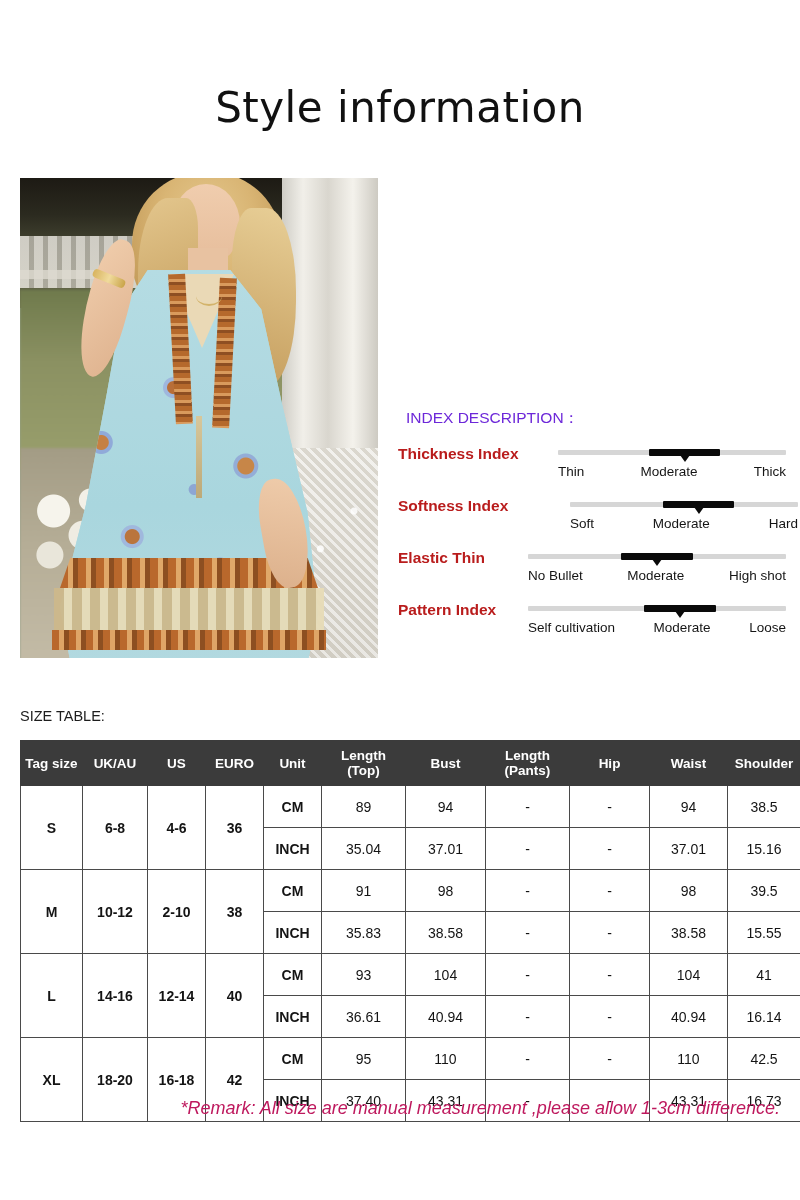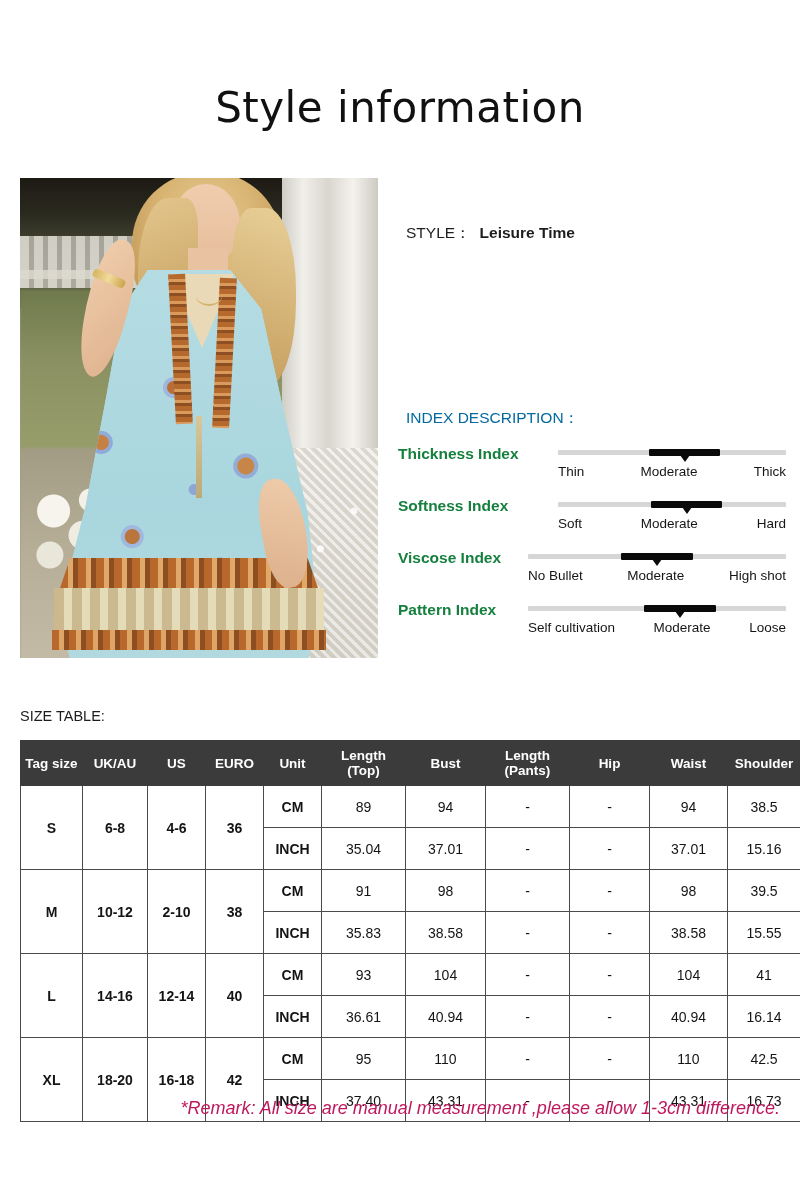--- a/index.html
+++ b/index.html
@@ -213,39 +213,39 @@
   .spec-label { font-weight: 400; }
   .spec-value { font-weight: 700; padding-left: 9px; }
   .spec-value.regular { font-weight: 400; }
 
   
   .index-heading {
     position: absolute;
     left: 406px;
     top: 408px;
     font-size: 15.5px;
-    color: #0369a1;
+    color: #6d28d9;
   }
   .index-block {
     position: absolute;
     left: 398px;
     top: 441px;
     width: 390px;
   }
   .index-item {
     position: relative;
     height: 52px;
   }
   .index-name {
     position: absolute;
     left: 0;
     top: 4px;
     font-size: 15.5px;
     font-weight: 700;
-    color: #15803d;
+    color: #b91c1c;
     white-space: nowrap;
   }
   .slider {
     position: absolute;
     top: 9px;
     height: 20px;
   }
   .track {
     position: absolute;
     top: 0;
@@ -372,23 +372,20 @@
   <div class="ph-layer ph-hem1"></div>
   <div class="ph-layer ph-hem2"></div>
   <div class="ph-layer ph-hem3"></div>
   <div class="ph-layer ph-arm-l"></div>
   <div class="ph-layer ph-arm-r"></div>
   <div class="ph-layer ph-bracelet"></div>
   <div class="ph-layer ph-necklace"></div>
 </div>
 
 <div class="spec-list">
-  <div class="spec-row">
-    <span class="spec-label">STYLE：</span><span class="spec-value">Leisure Time</span>
-  </div>
 </div>
 
 <div class="index-heading">INDEX DESCRIPTION：</div>
 
 <div class="index-block">
 
   <div class="index-item">
     <div class="index-name">Thickness Index</div>
     <div class="slider" style="left:160px; width:228px;">
       <div class="track"></div>
@@ -397,34 +394,34 @@
       <div class="scale">
         <span>Thin</span>
         <span>Moderate</span>
         <span>Thick</span>
       </div>
     </div>
   </div>
 
   <div class="index-item">
     <div class="index-name">Softness Index</div>
-    <div class="slider" style="left:160px; width:228px;">
+    <div class="slider" style="left:172px; width:228px;">
       <div class="track"></div>
       <div class="fill" style="left:41%; width:31%;"></div>
       <div class="pointer" style="left:56.5%;"></div>
       <div class="scale">
         <span>Soft</span>
         <span>Moderate</span>
         <span>Hard</span>
       </div>
     </div>
   </div>
 
   <div class="index-item">
-    <div class="index-name">Viscose Index</div>
+    <div class="index-name">Elastic Thin</div>
     <div class="slider" style="left:130px; width:258px;">
       <div class="track"></div>
       <div class="fill" style="left:36%; width:28%;"></div>
       <div class="pointer" style="left:50%;"></div>
       <div class="scale">
         <span>No Bullet</span>
         <span>Moderate</span>
         <span>High shot</span>
       </div>
     </div>

